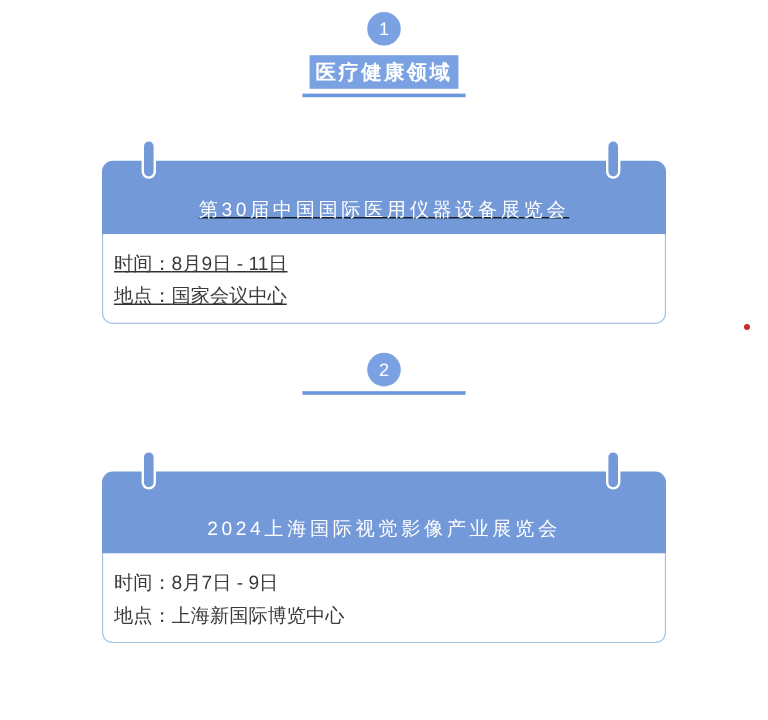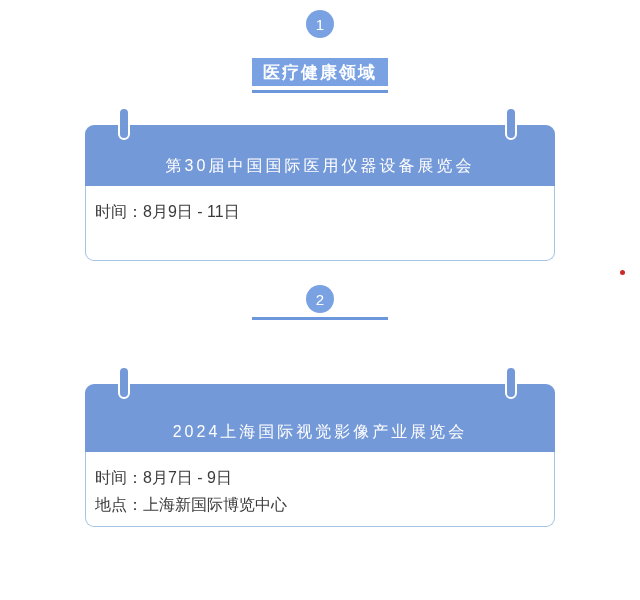--- a/index.html
+++ b/index.html
@@ -19,31 +19,31 @@
   .page{width:640px;height:600px;padding-top:10px;position:relative;}
   .section{display:flex;flex-direction:column;align-items:center;}
   .section--2{margin-top:24px;}
   .num-circle{
     width:28px;height:28px;border-radius:50%;
     background:var(--badge-blue);color:#fff;
     display:flex;align-items:center;justify-content:center;
     font-size:15px;line-height:1;
   }
   .category-badge{
-    margin-top:20px;width:136px;height:28px;
+    margin-top:8px;width:124px;height:28px;
     background:var(--badge-blue);color:#fff;
     display:flex;align-items:center;justify-content:center;
     font-size:17px;font-weight:bold;letter-spacing:2px;white-space:nowrap;
   }
   .category-underline{
     margin-top:4px;width:136px;height:3px;
     background:var(--underline-blue);
   }
   .card{width:470px;position:relative;}
-  .card--s1{margin-top:32px;}
+  .card--s1{margin-top:53px;text-decoration:underline;}
   .card--s2{margin-top:64px;}
   .pin{
     position:absolute;top:-18px;width:12px;height:33px;
     border-radius:7px;background:var(--header-blue);
     border:2px solid #ffffff;z-index:2;
   }
   .pin-left{left:33px;}
   .pin-right{right:38px;}
   .card-header{
     position:relative;background:var(--header-blue);
@@ -80,20 +80,21 @@
     <div class="category-underline"></div>
 
     <div class="card card--s1">
       <span class="pin pin-left"></span>
       <span class="pin pin-right"></span>
       <div class="card-header">
         <span class="card-title">第30届中国国际医用仪器设备展览会</span>
       </div>
       <div class="card-body">
         <p class="detail-line"><span>时间：</span><span>8月9日 - 11日</span></p>
+        <p class="detail-line"><span>地点：</span><span>国家会议中心</span></p>
       </div>
     </div>
   </section>
 
   <section class="section section--2">
     <div class="num-circle">2</div>
     <div class="category-underline"></div>
 
     <div class="card card--s2">
       <span class="pin pin-left"></span>

